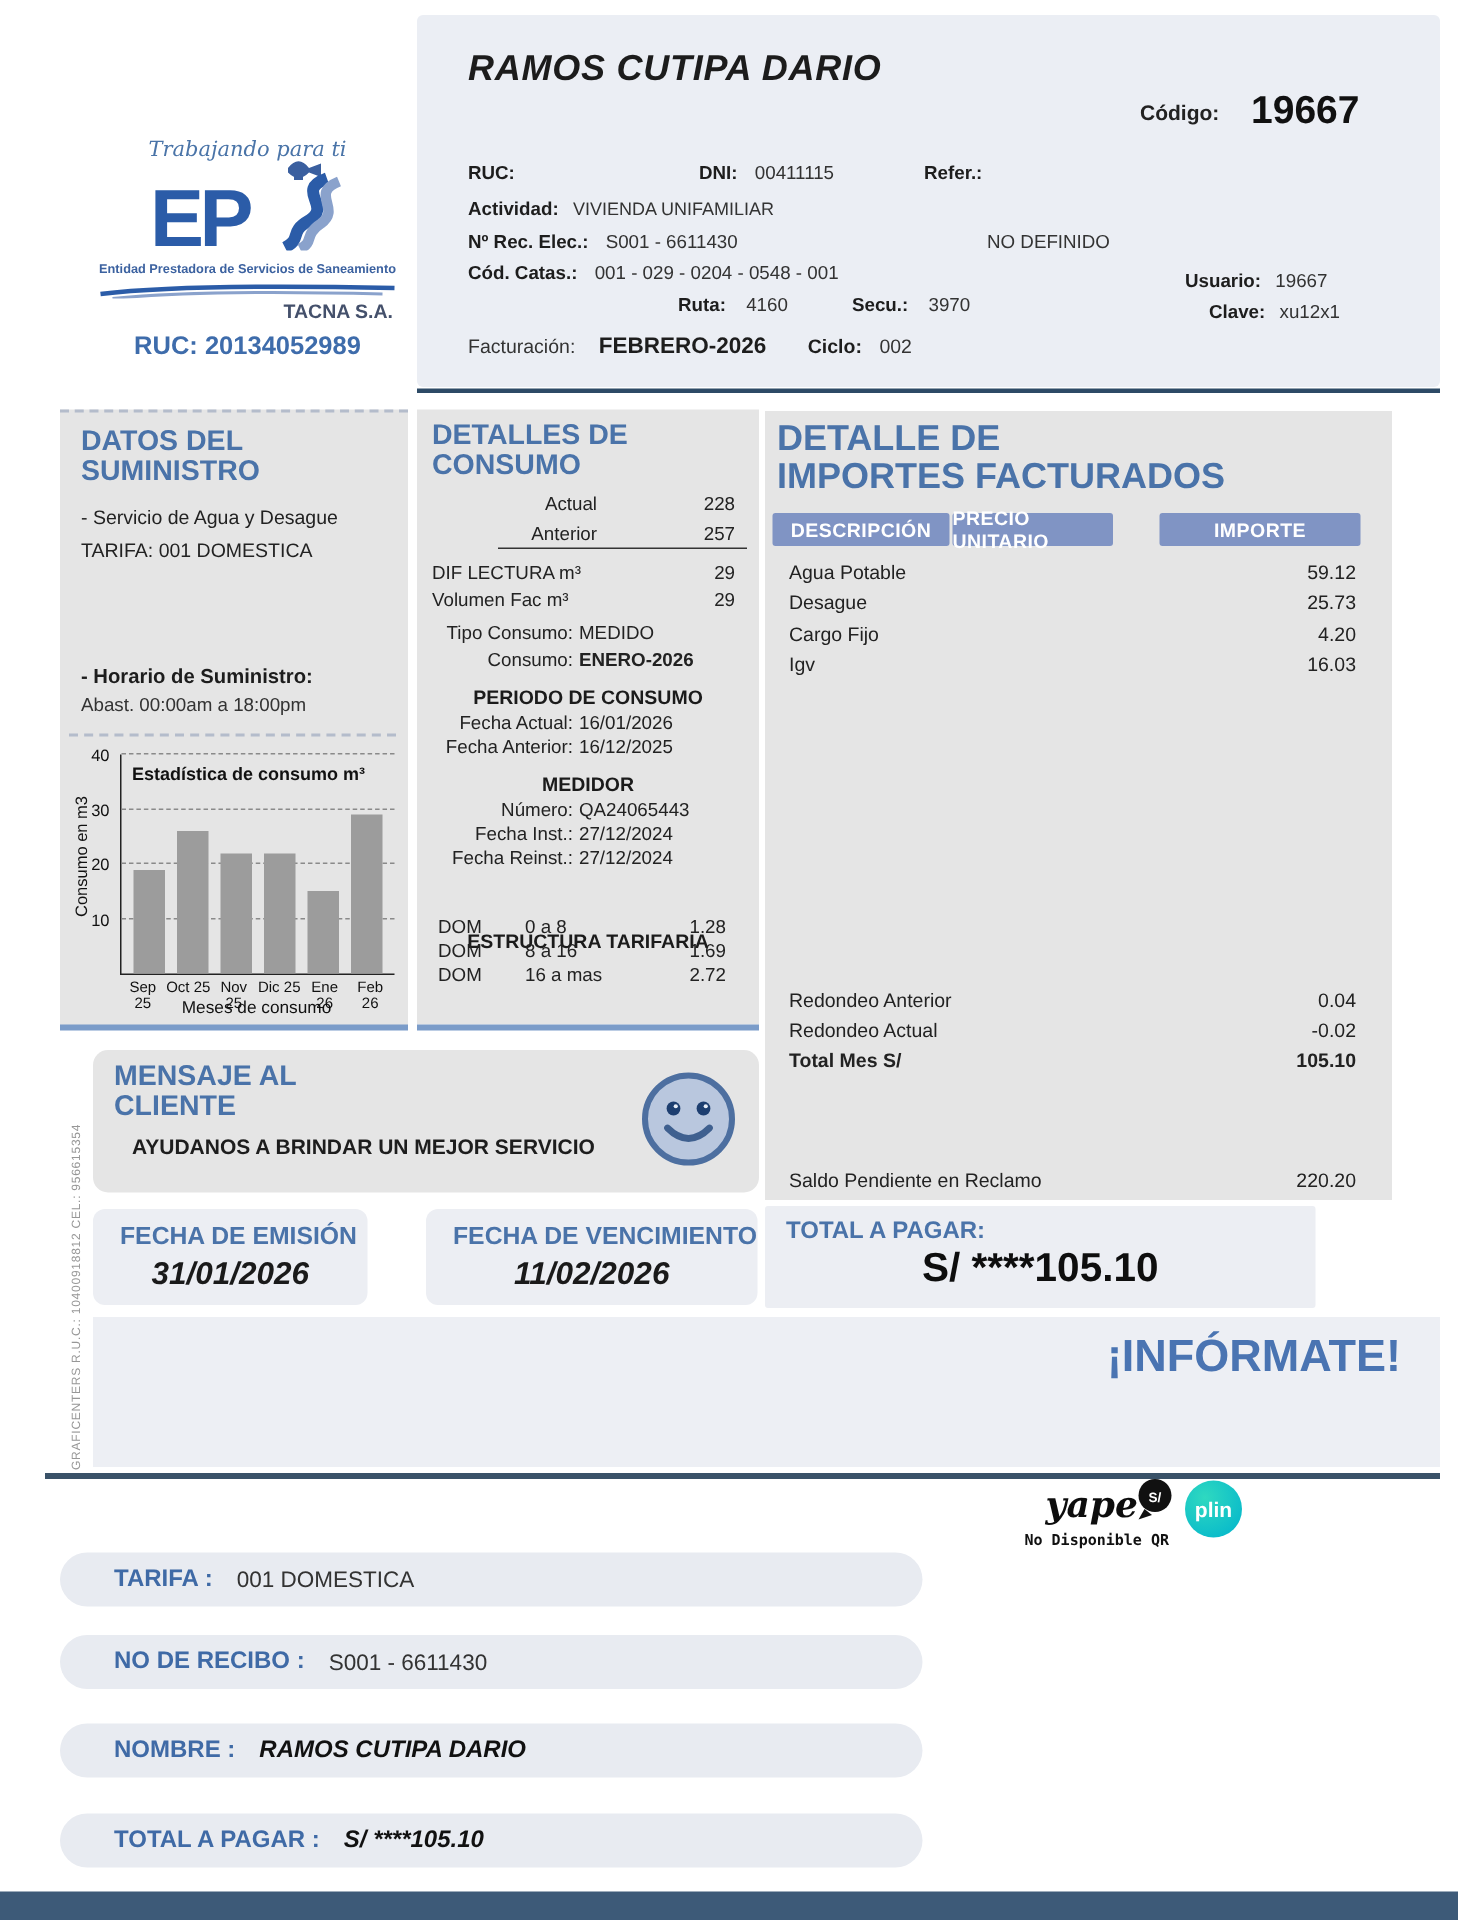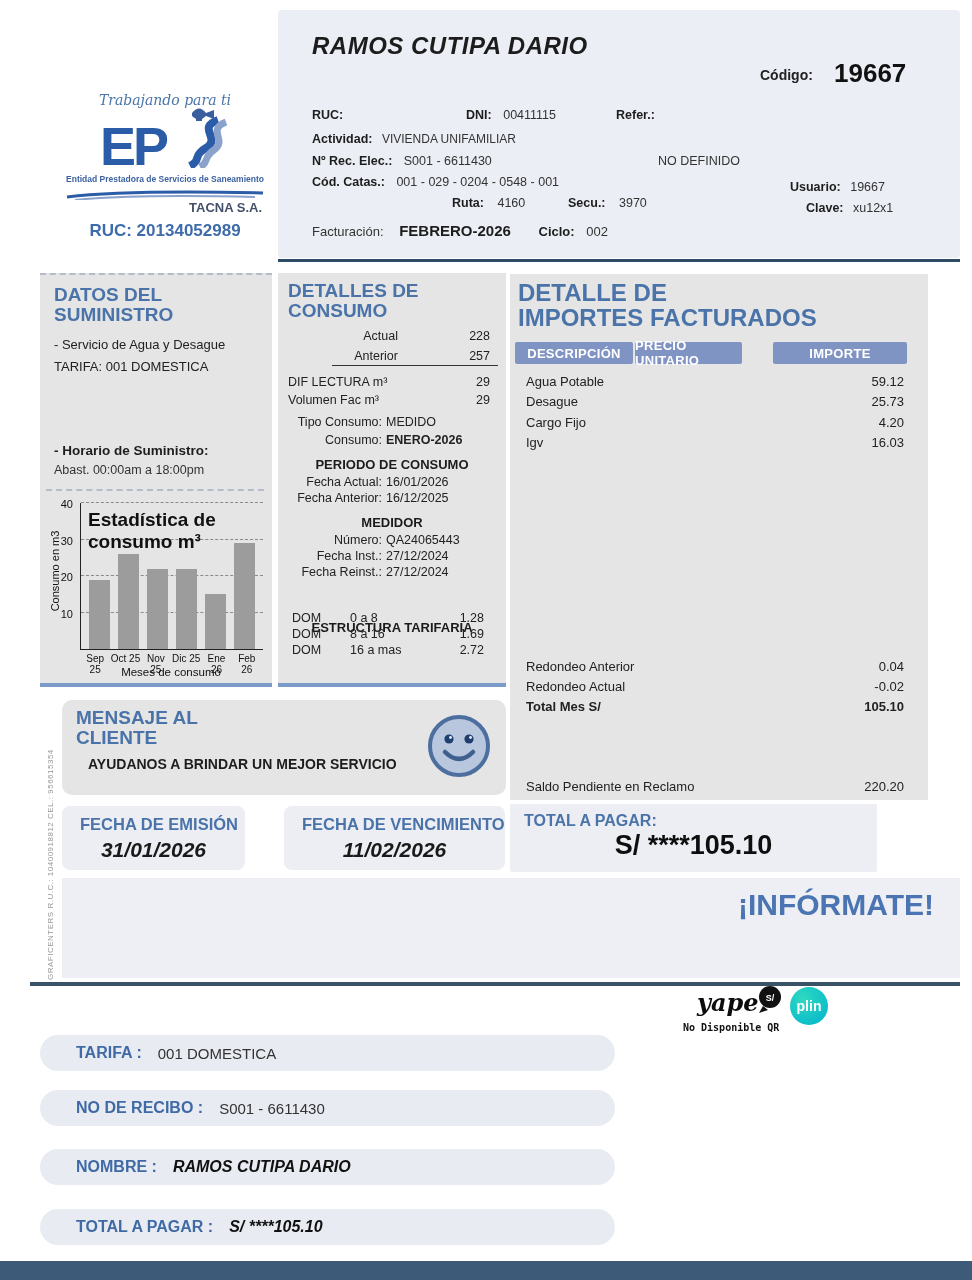--- a/index.html
+++ b/index.html
@@ -35,21 +35,21 @@
   
   .datos{left:40px;top:273px;width:232px;height:410px;border-top:2px dashed #b4bccb;}
   .datos .panel-title{position:absolute;left:14px;top:10px;width:180px;}
   .d-line{position:absolute;left:14px;font-size:13px;color:#222;}
   .d-horario-lbl{position:absolute;left:14px;top:168px;font-size:13.5px;font-weight:bold;color:#1d1d1d;}
   .d-horario-val{position:absolute;left:14px;top:188px;font-size:12.5px;color:#333;}
   .d-dash{position:absolute;left:6px;top:214px;width:218px;border-top:2px dashed #b4bccb;}
 
   
   .chart{position:absolute;left:4px;top:222px;width:224px;height:184px;}
-  .chart-title{position:absolute;left:44px;top:12px;font-size:19px;font-weight:bold;color:#111;z-index:2;}
+  .chart-title{position:absolute;left:44px;top:12px;font-size:12px;font-weight:bold;color:#111;z-index:2;}
   .chart-plot{position:absolute;left:36px;top:6px;width:182px;height:146px;
               border-left:1.5px solid #222;border-bottom:1.5px solid #222;}
   .gridline{position:absolute;left:0;right:0;border-top:1px dashed #8a8a8a;}
   .bars{position:absolute;left:0;right:0;top:0;bottom:0;display:flex;align-items:flex-end;justify-content:space-evenly;z-index:1;}
   .bar{width:21px;background:#9c9c9c;}
   .chart-yticks{position:absolute;left:0;top:6px;width:32px;height:146px;}
   .ytick{position:absolute;right:3px;font-size:11px;color:#111;}
   .chart-ylabel{position:absolute;left:-49px;top:68px;width:120px;text-align:center;
                 transform:rotate(-90deg);font-size:11px;color:#111;}
   .chart-xlabels{position:absolute;left:36px;top:156px;width:182px;display:flex;justify-content:space-evenly;}

